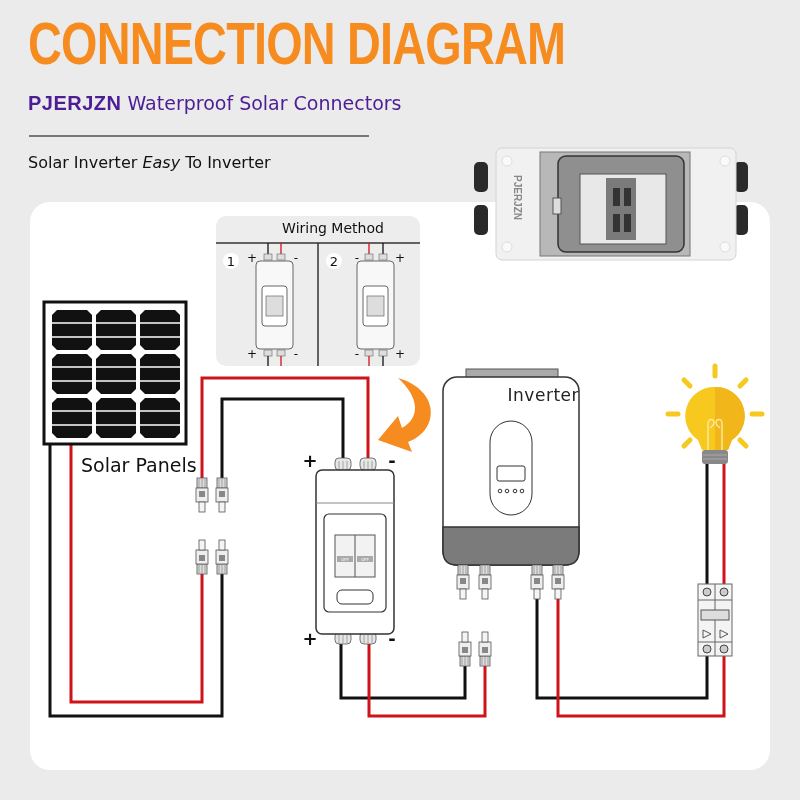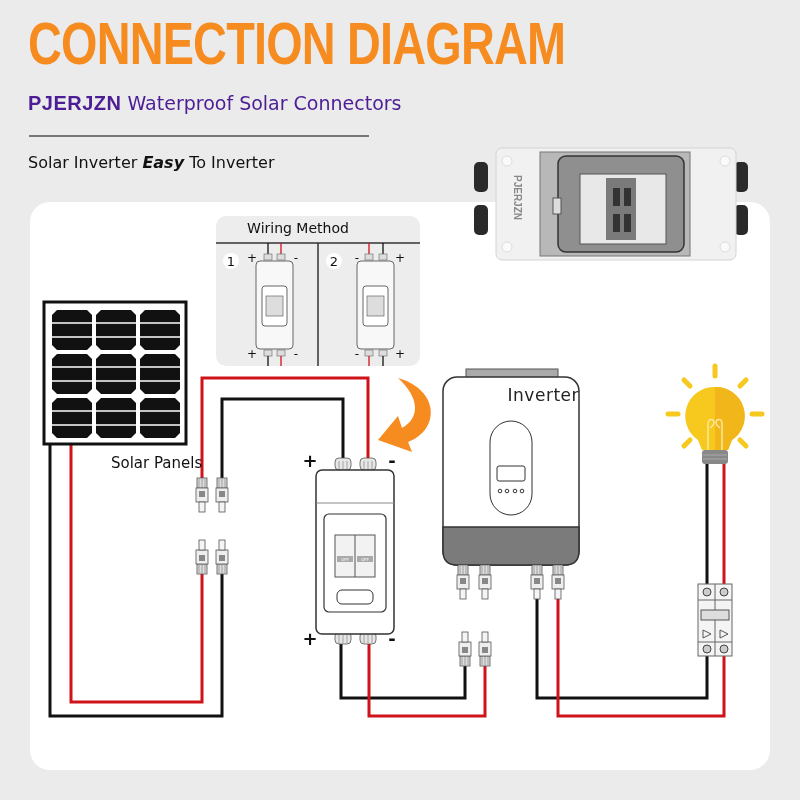--- a/index.html
+++ b/index.html
@@ -2,25 +2,25 @@
 <html><head>
 <meta charset="utf-8">
 <style>
   html,body{margin:0;padding:0;}
   body{width:800px;height:800px;background:#ebebeb;position:relative;overflow:hidden;font-family:"DejaVu Sans",sans-serif;}
   .title{position:absolute;left:28px;top:10px;font-family:"Liberation Sans",sans-serif;font-weight:700;font-size:60px;line-height:68px;color:#f68b1f;letter-spacing:-1px;transform:scaleX(0.78);transform-origin:left top;white-space:nowrap;}
   .subtitle{position:absolute;left:28px;top:92px;font-size:19px;color:#4c1d95;white-space:nowrap;}
   .brand{font-family:"Liberation Sans",sans-serif;font-weight:900;font-size:20px;letter-spacing:0.5px;margin-right:6px;}
   .rule{position:absolute;left:29px;top:135px;width:340px;height:2px;background:#777;}
   .tagline{position:absolute;left:28px;top:153px;font-size:16px;color:#111;white-space:nowrap;}
-  .tagline b{font-style:italic;font-weight:700;text-align:center;}
+  .tagline b{font-style:italic;font-weight:400;text-align:center;}
   .card{position:absolute;left:30px;top:202px;width:740px;height:568px;background:#fff;border-radius:20px;}
   svg.diagram{position:absolute;left:0;top:0;}
   .lbl{position:absolute;font-size:14px;color:#111;white-space:nowrap;}
-  .wm-title{position:absolute;left:216px;top:220px;width:164px;text-align:center;font-size:14px;color:#111;}
+  .wm-title{position:absolute;left:216px;top:220px;width:164px;text-align:center;font-size:14px;color:#111;padding-left:35px;}
   .inv-label{position:absolute;left:443px;top:385px;width:136px;text-align:right;font-size:17px;color:#222;letter-spacing:0.5px;}
 </style>
 </head>
 <body>
 
 <div class="title">CONNECTION DIAGRAM</div>
 <div class="subtitle">
   <span class="brand">PJERJZN</span><span>Waterproof Solar Connectors</span>
 </div>
 <div class="rule"></div>
@@ -241,14 +241,14 @@
     <line x1="698" y1="600" x2="732" y2="600" stroke="#666"></line>
     <rect x="701" y="610" width="28" height="10" fill="#ddd" stroke="#555"></rect>
     <path d="M703 630 L711 634 L703 638 Z M720 630 L728 634 L720 638 Z" fill="none" stroke="#555"></path>
     <line x1="698" y1="642" x2="732" y2="642" stroke="#666"></line>
     <circle cx="707" cy="649" r="4" fill="#ccc" stroke="#444"></circle>
     <circle cx="724" cy="649" r="4" fill="#ccc" stroke="#444"></circle>
   </g>
 </svg>
 
 <div class="wm-title">Wiring Method</div>
-<div class="lbl" style="left:81px;top:454px;font-size:15px;margin-left:30px;">Solar Panels</div>
+<div class="lbl" style="left:81px;top:454px;font-size:19px;">Solar Panels</div>
 <div class="inv-label">Inverter</div>
 
 </body></html>

